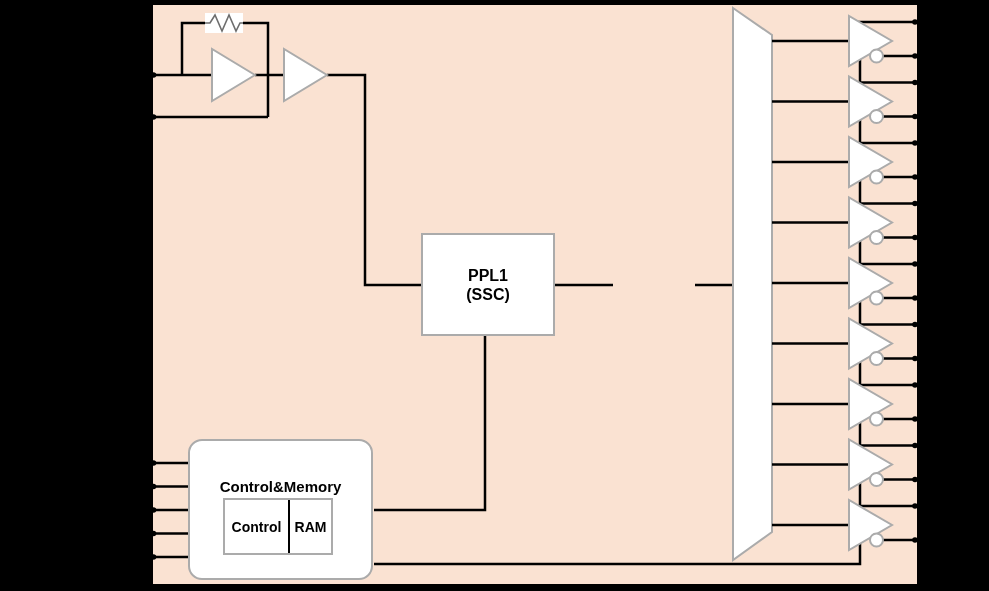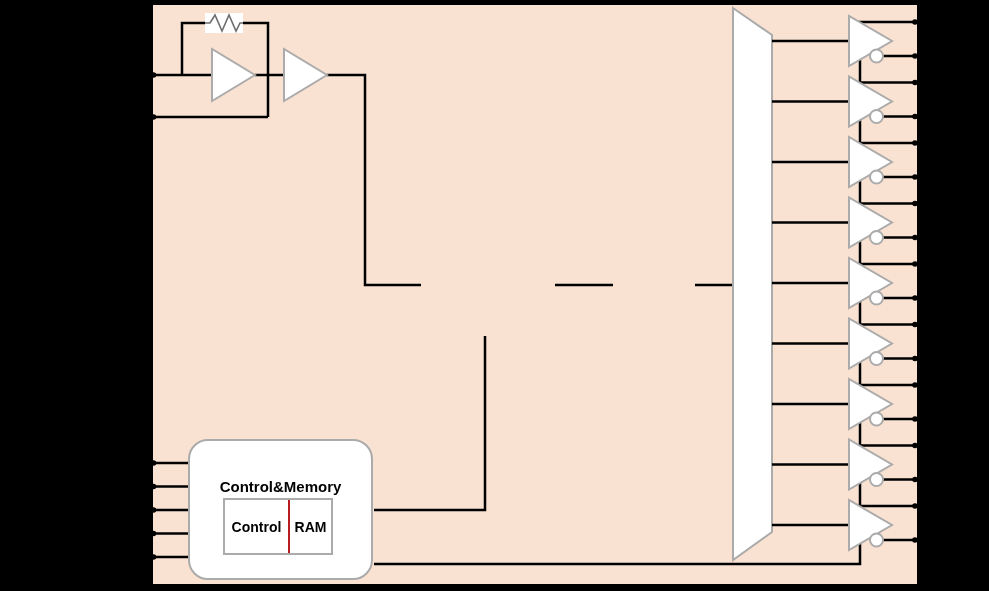--- a/index.html
+++ b/index.html
@@ -9,28 +9,28 @@
   }
   #wires-svg{position:absolute;left:0;top:0;}
   .block{
     position:absolute;box-sizing:border-box;background:#fff;
     border:2px solid #ABABAB;color:#000;
     display:flex;flex-direction:column;align-items:center;justify-content:center;
     text-align:center;
   }
   #pll-block{left:421px;top:233px;width:134px;height:103px;font-weight:bold;font-size:16px;line-height:19px;}
   #divider-block{left:613px;top:262px;width:82px;height:46px;border-radius:9px;font-weight:bold;font-size:15px;}
-  #cm-block{left:188px;top:439px;width:185px;height:141px;border-radius:20px;justify-content:flex-start;}
+  #cm-block{left:188px;top:439px;width:185px;height:141px;border-radius:14px;justify-content:flex-start;}
   #cm-title{position:absolute;left:0;top:37px;width:100%;font-weight:bold;font-size:15px;}
   #cm-inner{
     position:absolute;left:33px;top:57px;width:110px;height:57px;box-sizing:border-box;
     border:2px solid #ABABAB;display:flex;flex-direction:row;
   }
   .cm-cell{display:flex;align-items:center;justify-content:center;font-weight:bold;font-size:14px;}
-  #cm-cell-control{width:63px;border-right:2px solid #b91c1c;}
+  #cm-cell-control{width:63px;border-right:2px solid #000000;}
   #cm-cell-ram{flex:1;}
 </style>
 </head>
 <body>
 
 <div id="stage">
 
   <svg id="wires-svg" width="989" height="591" viewBox="0 0 989 591">
 
     <rect x="150" y="2" width="767" height="585" fill="#FAE2D2"></rect>
@@ -144,20 +144,24 @@
         <path d="M772 525 H850" stroke="#000000" stroke-width="2.5" fill="none"></path>
         <path d="M858 506 H915" stroke="#000000" stroke-width="2.5" fill="none"></path>
         <path d="M876 540 H915" stroke="#000000" stroke-width="2.5" fill="none"></path>
         <polygon points="849,500 849,550 892,525" fill="#FFFFFF" stroke="#ABABAB" stroke-width="2"></polygon>
         <circle cx="876.5" cy="540" r="6.5" fill="#FFFFFF" stroke="#ABABAB" stroke-width="2"></circle>
         <circle cx="915" cy="506" r="2.8" fill="#000000"></circle>
         <circle cx="915" cy="540" r="2.8" fill="#000000"></circle>
       </g>
   </svg>
 
+  <div class="block" id="pll-block">
+    <div>PPL1</div>
+    <div>(SSC)</div>
+  </div>
 
 
   <div class="block" id="cm-block">
     <div id="cm-title">Control&amp;Memory</div>
     <div id="cm-inner">
       <div class="cm-cell" id="cm-cell-control">Control</div>
       <div class="cm-cell" id="cm-cell-ram">RAM</div>
     </div>
   </div>
 </div>

